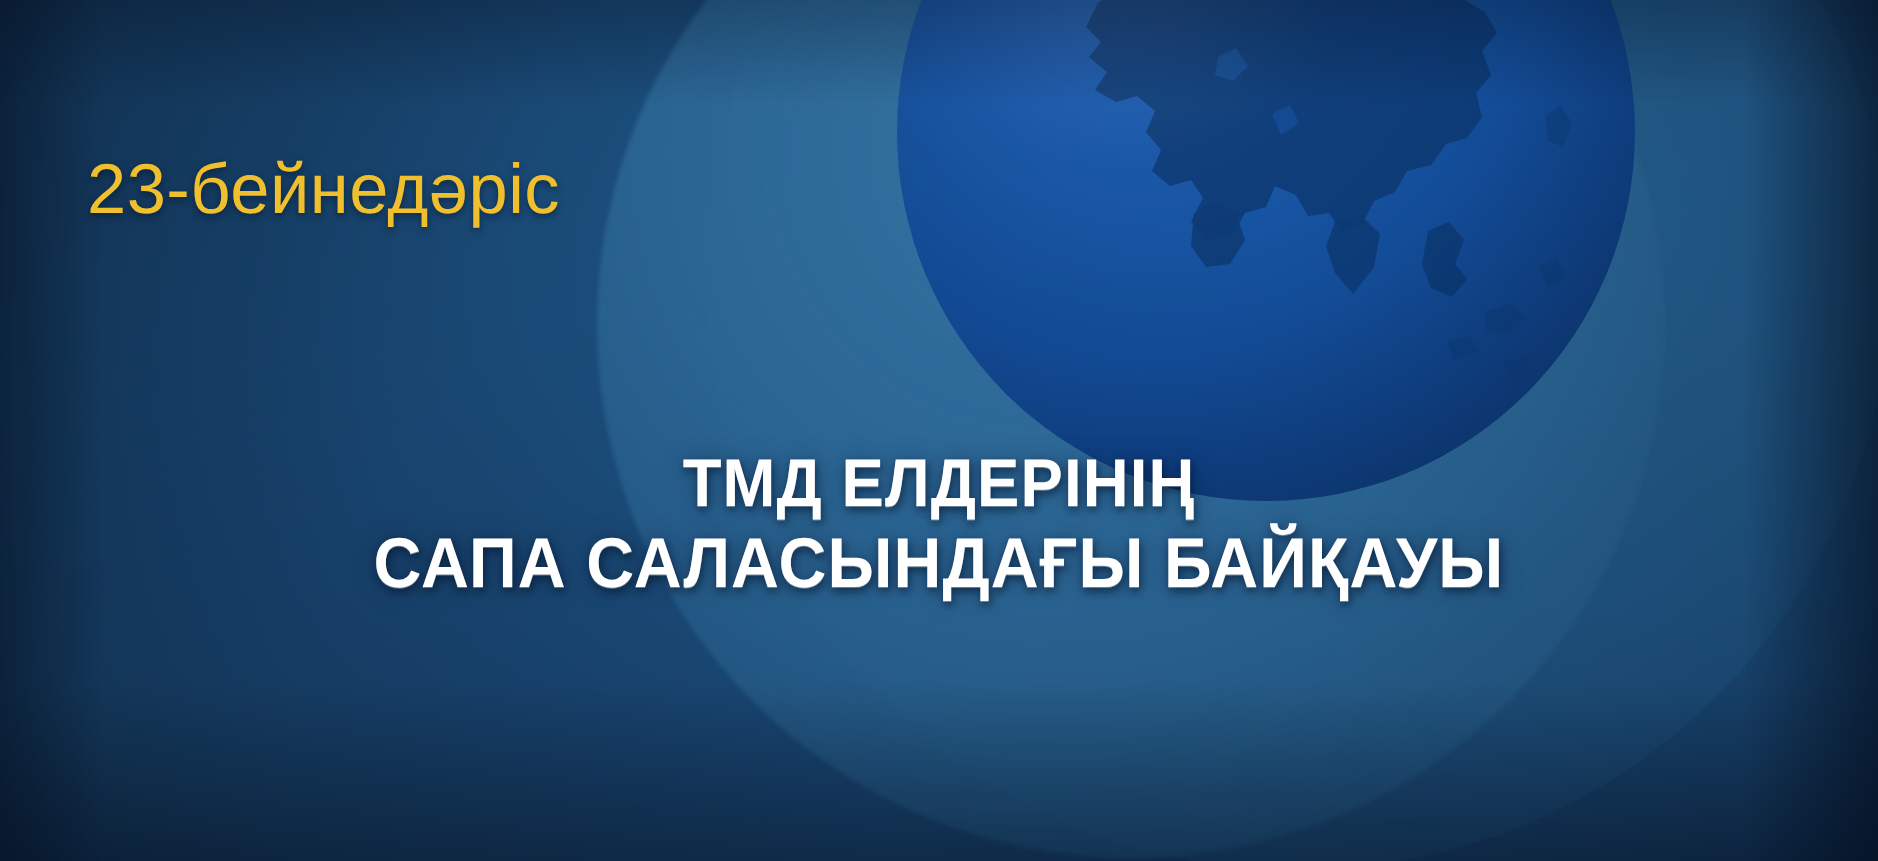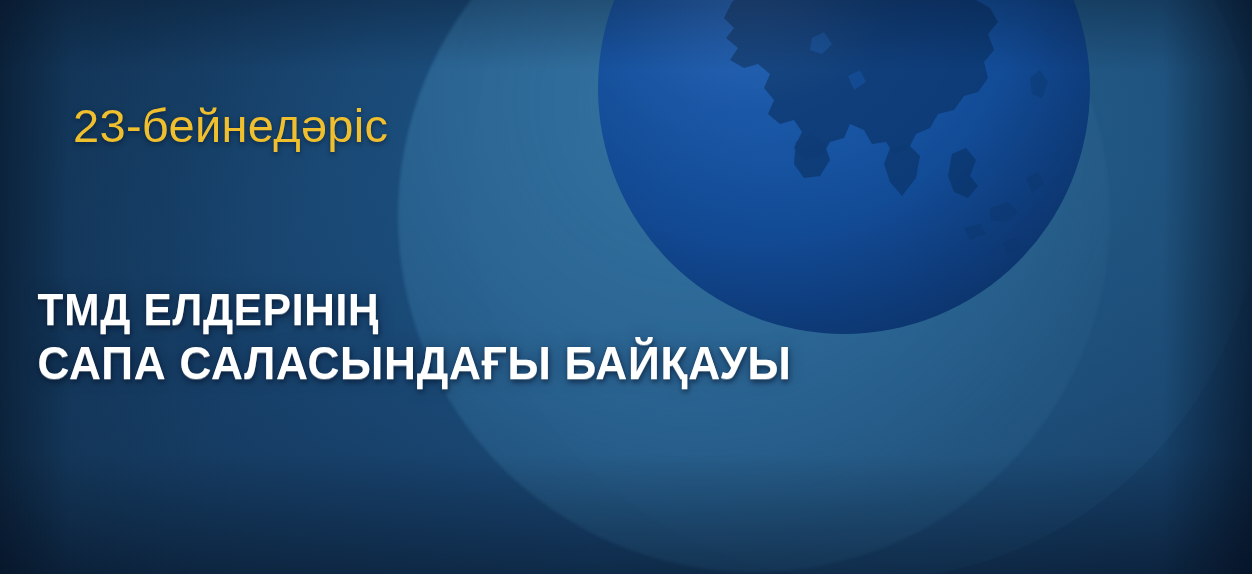--- a/index.html
+++ b/index.html
@@ -93,35 +93,35 @@
   .edge-right { position:absolute; right:0; top:0; width:90px; height:100%;
                 background:linear-gradient(270deg, rgba(3,12,28,0.60), rgba(3,12,28,0)); pointer-events:none;}
   .edge-bottom{ position:absolute; left:0; bottom:0; width:100%; height:120px;
                 background:linear-gradient(0deg, rgba(3,12,28,0.42), rgba(3,12,28,0)); pointer-events:none;}
   .edge-top   { position:absolute; left:0; top:0; width:100%; height:70px;
                 background:linear-gradient(180deg, rgba(3,12,28,0.30), rgba(3,12,28,0)); pointer-events:none;}
 
   
   .kicker {
     position: absolute;
-    left: 73px;
+    left: 58px;
     top: 98px;
     font-size: 47px;
     font-weight: 400;
     letter-spacing: 0.3px;
     color: #f0bf2e;
     white-space: nowrap;
     text-shadow: 0 2px 5px rgba(4,16,36,0.55);
   }
   .title-block {
     position: absolute;
     left: 0;
     right: 0;
-    top: 284px;
-    text-align: left;
+    top: 296px;
+    text-align: center;
     color: #ffffff;
   }
   .title-line {
     display: block;
     font-size: 45px;
     font-weight: 700;
     line-height: 1.16;
     letter-spacing: 0.8px;
     transform: scaleX(0.94);
     transform-origin: center;

